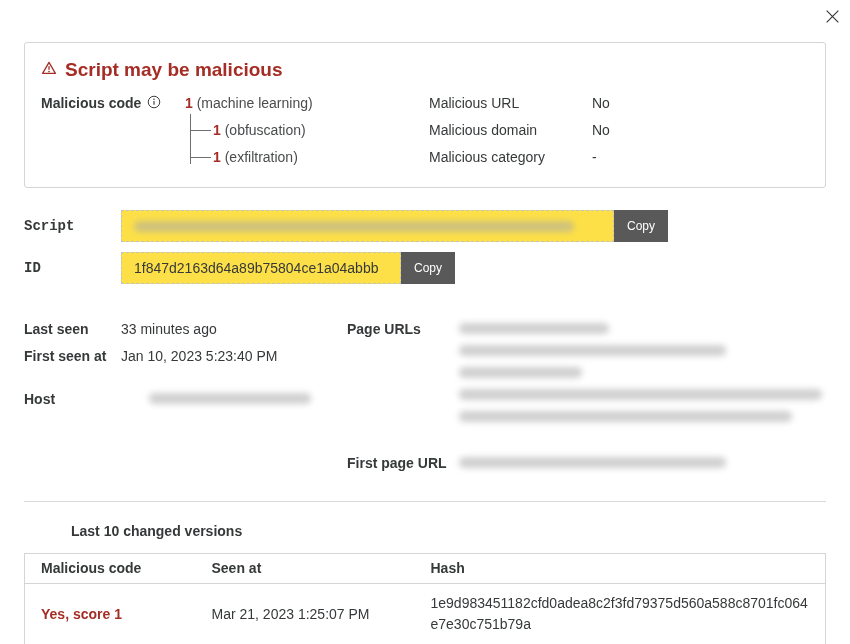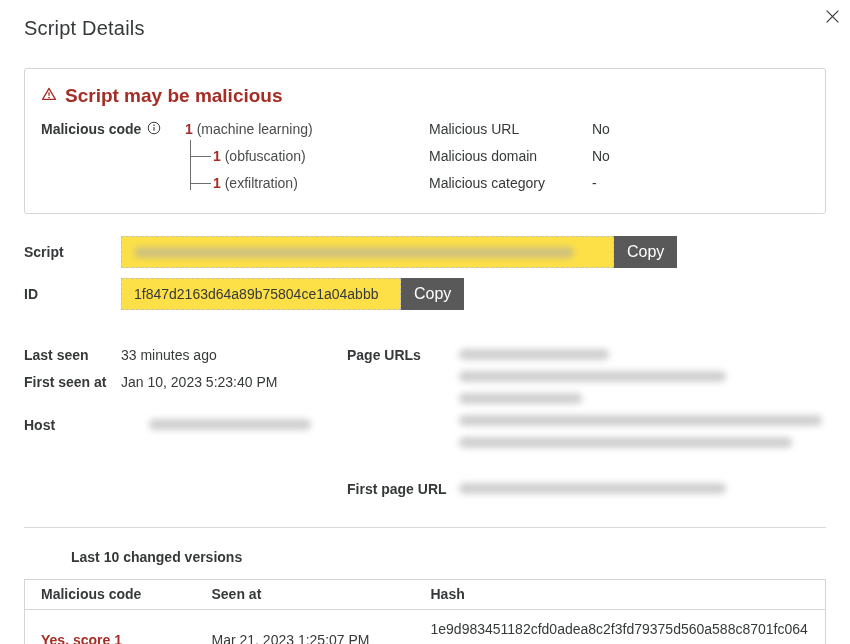--- a/index.html
+++ b/index.html
@@ -49,30 +49,30 @@
     content: ""; position: absolute; left: -23px; top: 10px; width: 21px; height: 1px; background: #6e6e6e;
   }
 
   .right-fields { margin-left: auto; width: 380px; }
   .rf-row { display: flex; line-height: 20px; margin-bottom: 7px; }
   .rf-label { width: 163px; font-weight: 400; }
 
   
   .field-row { display: flex; align-items: center; margin-bottom: 10px; }
   .field-row.script-row { margin-top: 22px; }
-  .field-label { width: 97px; font-weight: 700; }
+  .field-label { width: 97px; font-weight: 700; font-family: Liberation Mono, monospace; }
   .value-box {
     height: 32px; border: 1px dashed #c2c2c2; background: #fde047;
     display: flex; align-items: center; padding: 0 12px; overflow: hidden;
   }
   .script-box { width: 493px; }
   .id-box { width: 280px; }
   .copy-btn {
     height: 32px; padding: 0 13px; border: none; cursor: pointer;
-    background: var(--copy_bg, #595959); color: #ffffff; font-size: 16px;
+    background: var(--copy_bg, #595959); color: #ffffff; font-size: 12px;
     font-family: "Liberation Sans", sans-serif;
   }
 
   
   .blur-bar { background: #a9a9a9; border-radius: 5px; filter: blur(3px); opacity: .55; height: 11px; }
 
   
   .meta { display: flex; margin-top: 35px; }
   .meta-left { width: 323px; }
   .meta-row { display: flex; line-height: 20px; margin-bottom: 7px; }
@@ -100,21 +100,20 @@
   .col-seen { width: 219px; }
   .cell-danger { color: var(--danger, #a52d25); font-weight: 700; }
   .hash-cell { word-break: break-all; }
 </style>
 </head>
 <body>
 
 <div class="page">
 
   <div class="modal-header">
-    <div class="modal-title">Script Details</div>
     <button class="close-btn">
       <span>
         <svg width="17" height="17" viewBox="0 0 16 16">
             <path d="M2.5 2.5 L13.5 13.5 M13.5 2.5 L2.5 13.5" stroke="#36393a" stroke-width="1.1" fill="none"></path>
           </svg>
       </span>
     </button>
   </div>
 
   <div class="panel">

